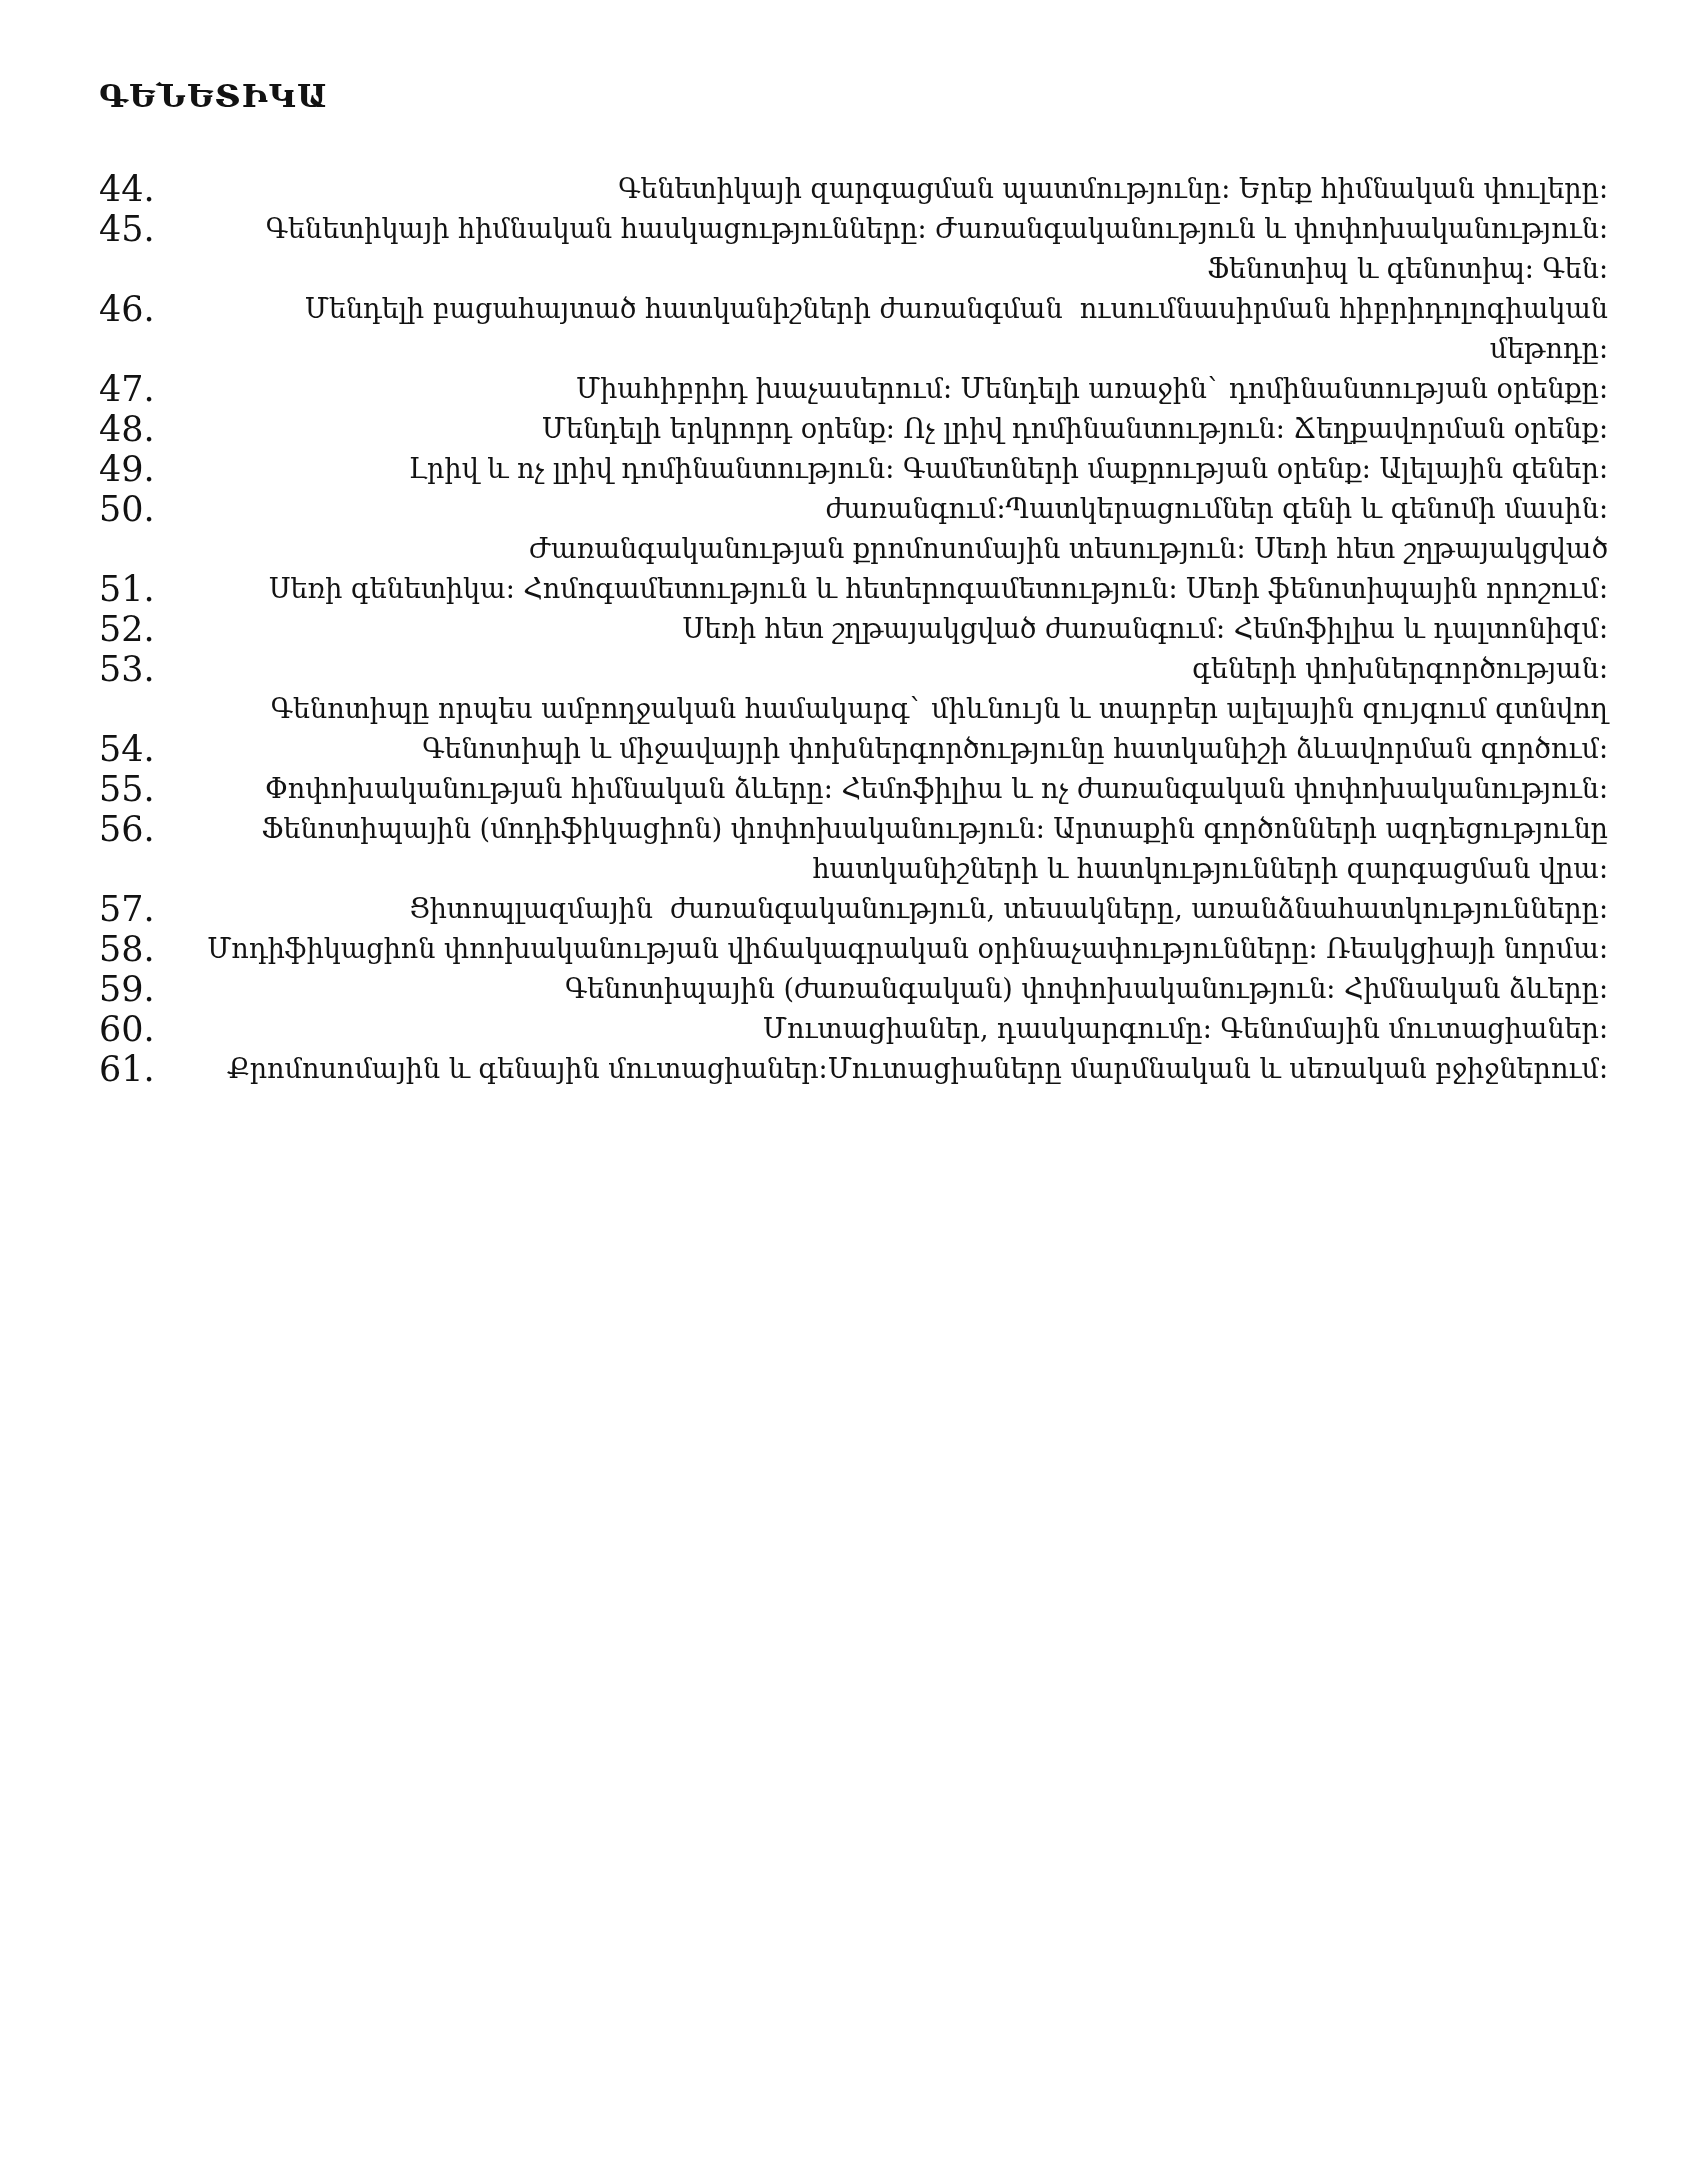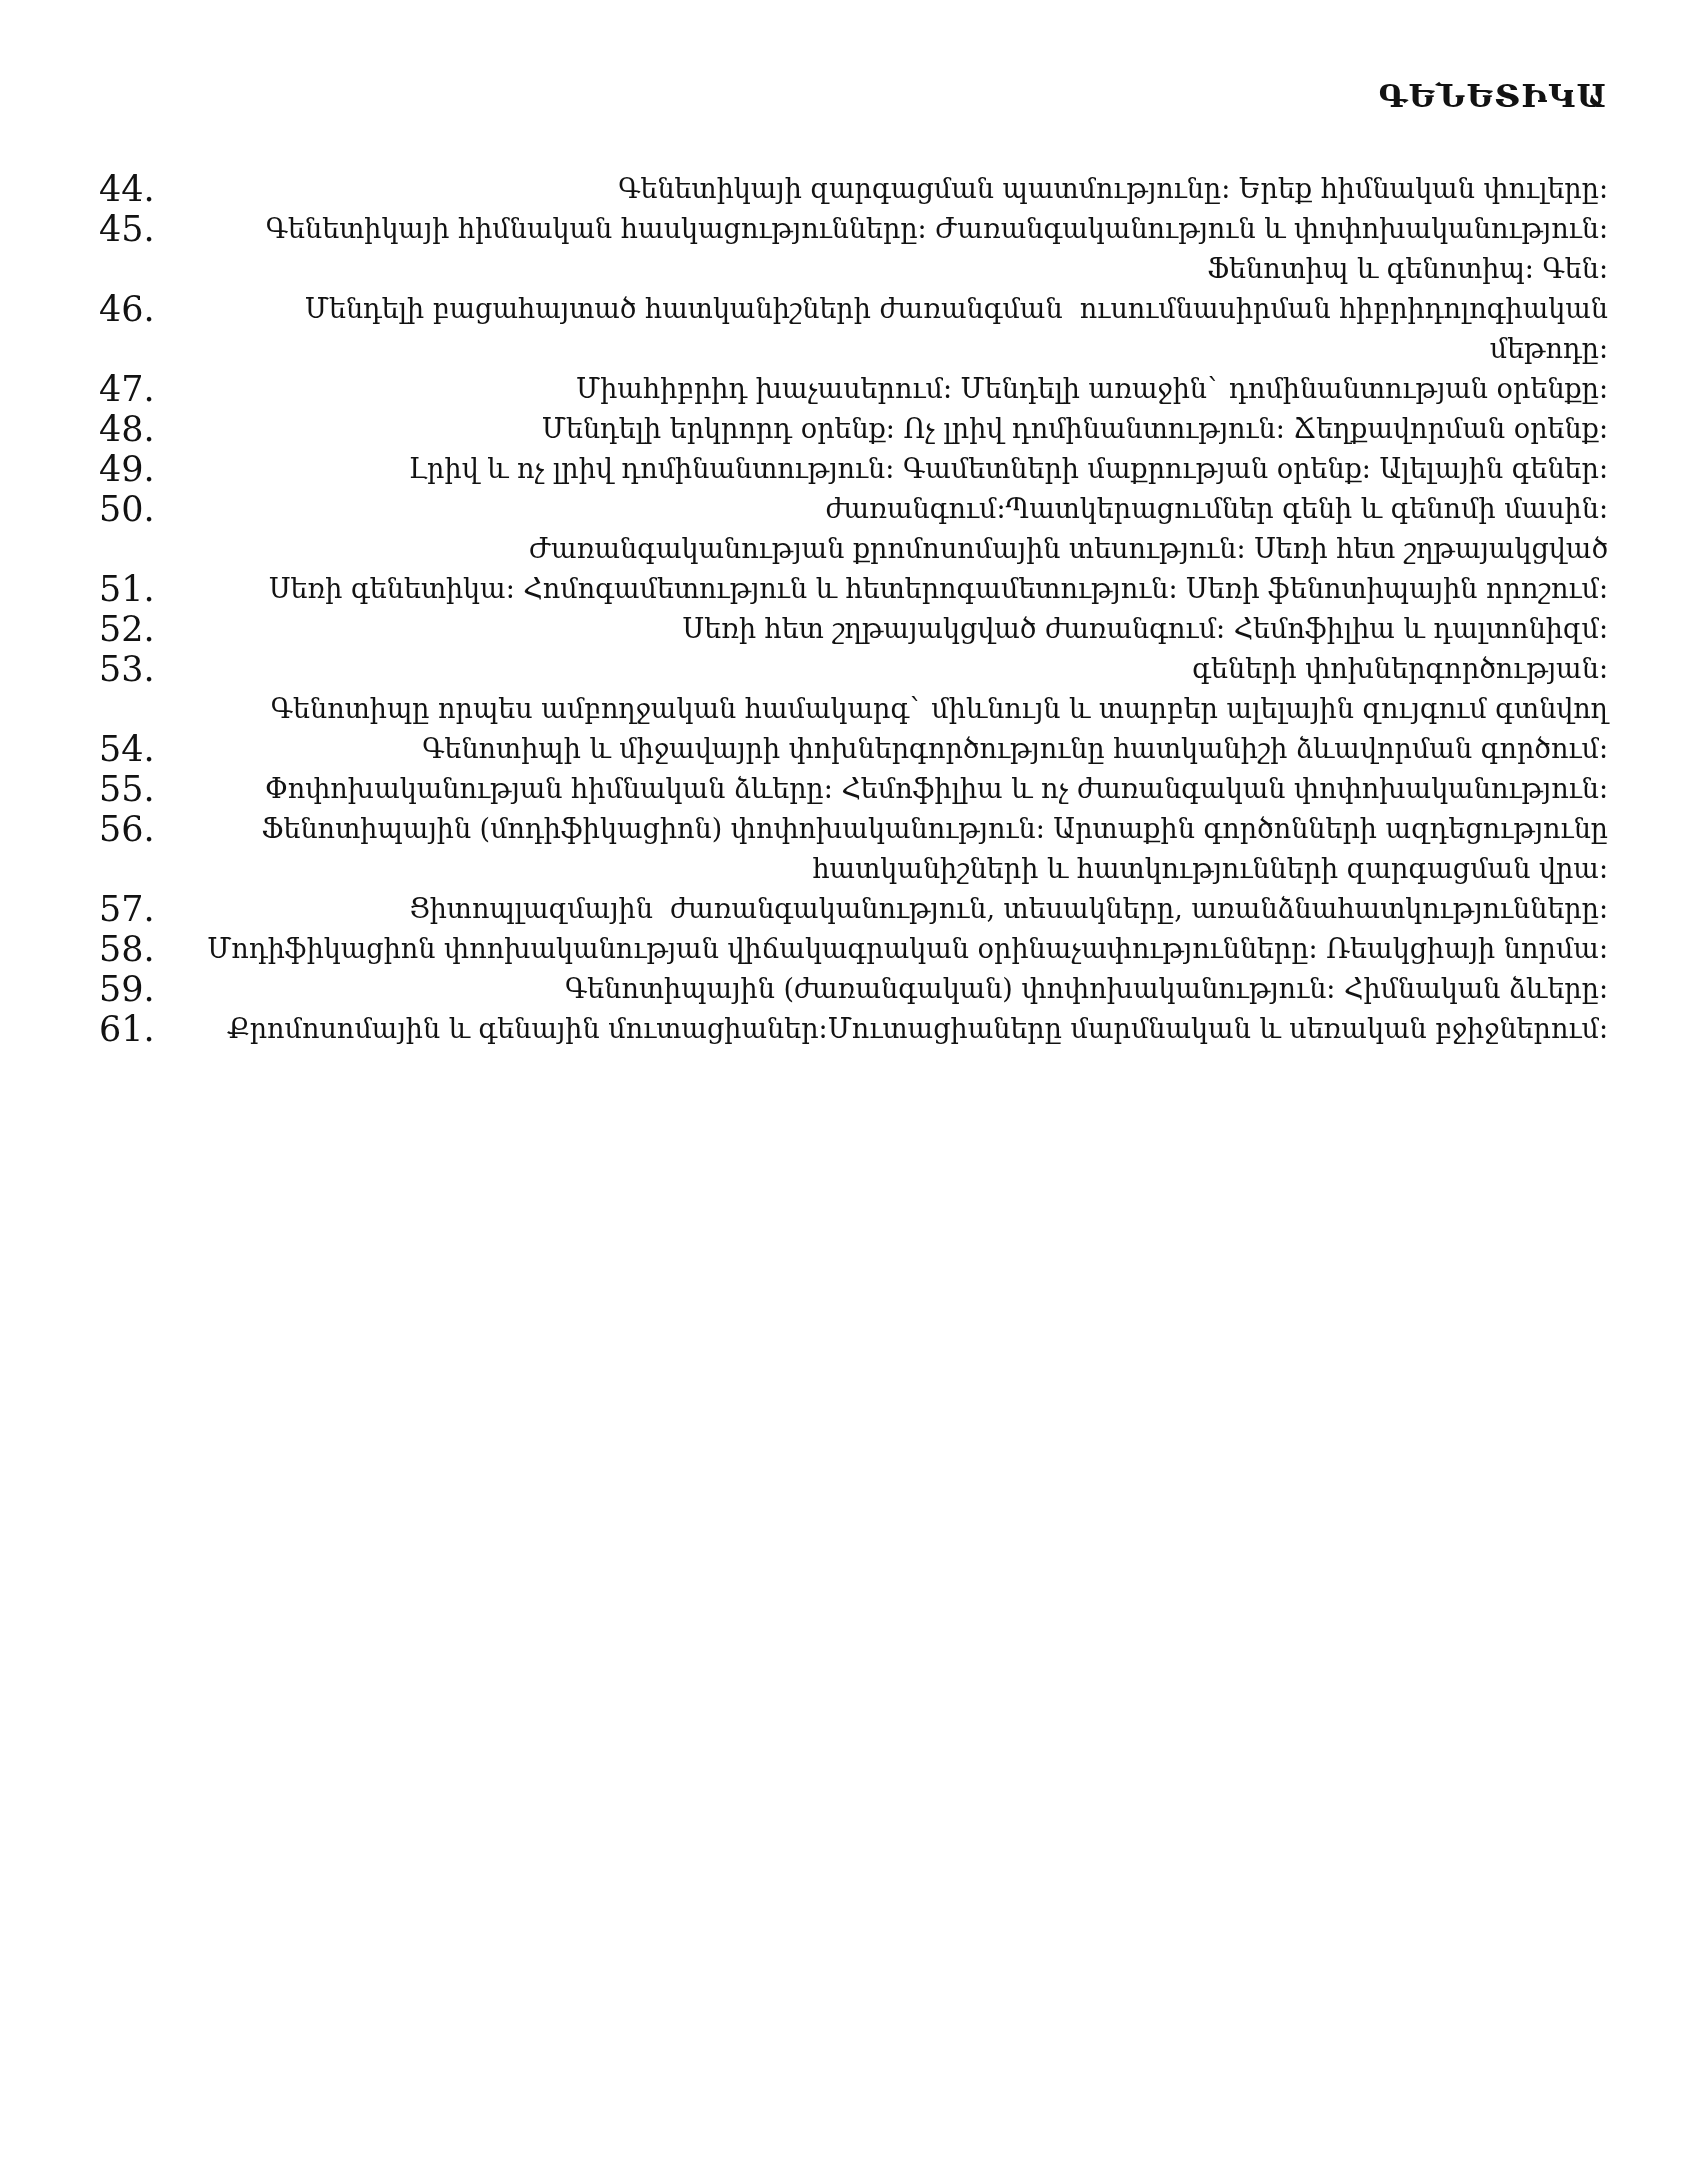--- a/index.html
+++ b/index.html
@@ -15,21 +15,21 @@
     box-sizing: border-box;
     width: 1687px;
     height: 2183px;
     padding: 78px 79px 0 99px;
   }
   .doc-title {
     margin: 0;
     font-size: 32px;
     line-height: 37px;
     font-weight: 700;
-    text-align: right;
+    text-align: left;
     letter-spacing: 1.3px;
   }
   .topic-list {
     margin-top: 54px;
   }
   .row {
     display: flex;
     align-items: flex-start;
   }
   .num {
@@ -150,20 +150,26 @@
           <div class="line">Մոդիֆիկացիոն փոոխականության վիճակագրական օրինաչափությունները: Ռեակցիայի նորմա:</div>
         </div>
       </div>
       <div class="row">
         <span class="num">59.</span>
         <div class="txt">
           <div class="line">Գենոտիպային (ժառանգական) փոփոխականություն: Հիմնական ձևերը:</div>
         </div>
       </div>
       <div class="row">
+        <span class="num">60.</span>
+        <div class="txt">
+          <div class="line">Մուտացիաներ, դասկարգումը: Գենոմային մուտացիաներ:</div>
+        </div>
+      </div>
+      <div class="row">
         <span class="num">61.</span>
         <div class="txt">
           <div class="line">Քրոմոսոմային և գենային մուտացիաներ:Մուտացիաները մարմնական և սեռական բջիջներում:</div>
         </div>
       </div>
     </div>
 </main>
 
 
 </body></html>

